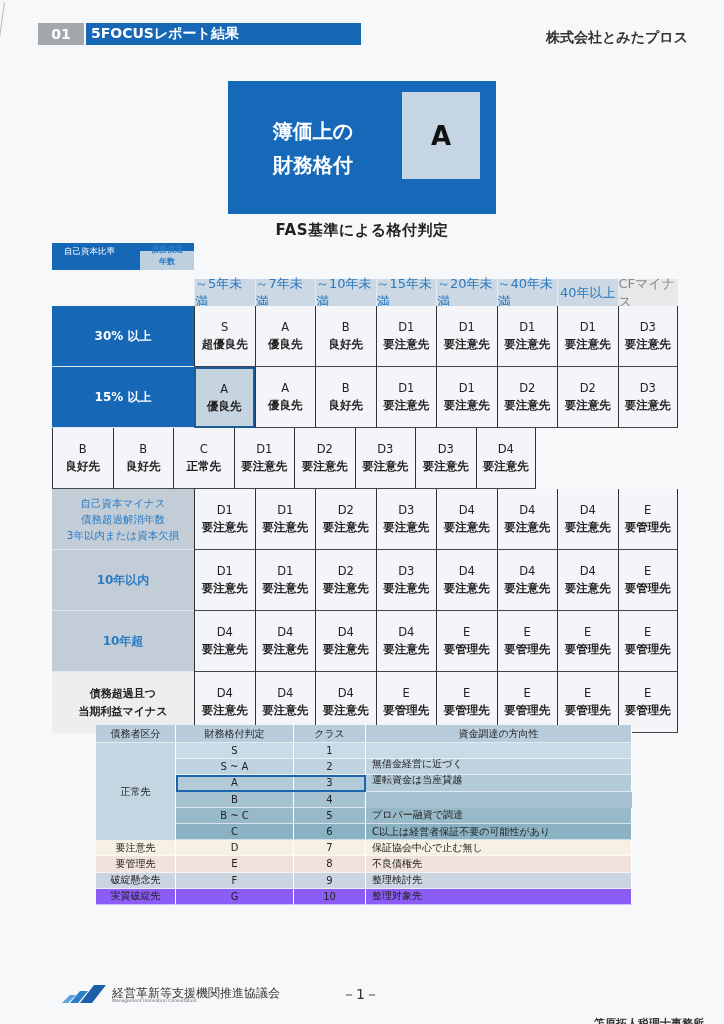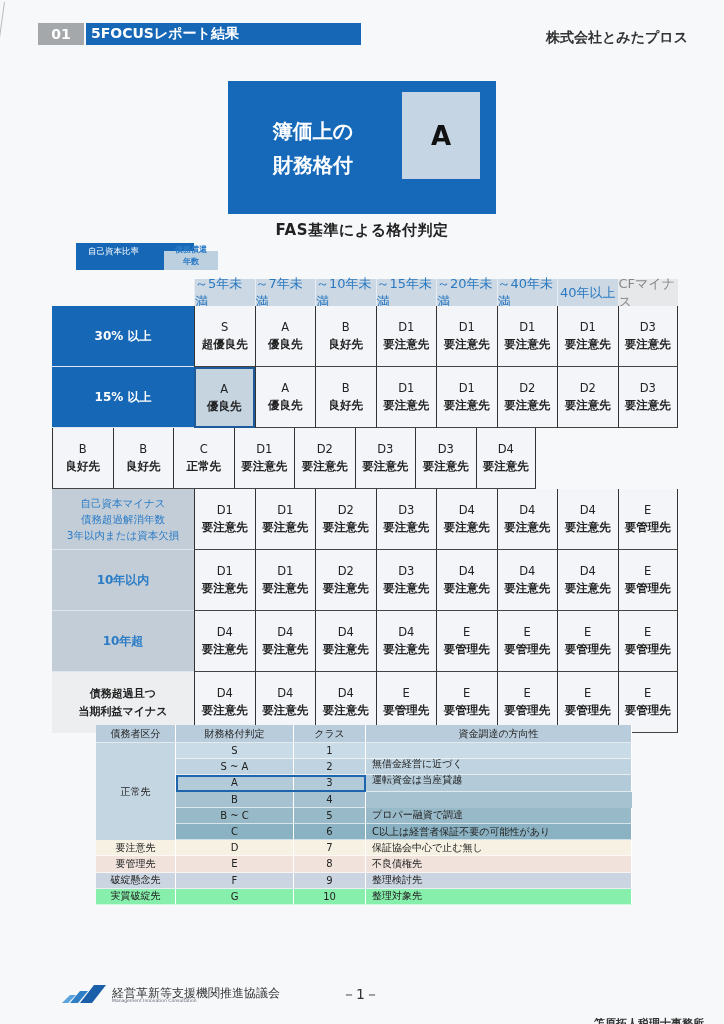--- a/index.html
+++ b/index.html
@@ -17,21 +17,21 @@
   
   .rating { position: absolute; top: 81px; left: 228px; width: 268px; height: 133px; background: #1669b8; display: flex; align-items: center; }
   .rating-label { width: 170px; color: #fff; font-weight: bold; font-size: 20px; line-height: 34px; text-align: center; }
   .rating-grade { position: absolute; left: 174px; top: 11px; width: 78px; height: 87px; background: #c5d5e3; color: #111; font-size: 26px; font-weight: bold; display: flex; align-items: center; justify-content: center; }
 
   .fas-title { position: absolute; top: 221px; left: 0; width: 724px; text-align: center; font-size: 15px; font-weight: bold; color: #222; letter-spacing: 0.5px; }
 
   
   .grid { position: absolute; top: 243px; left: 52px; width: 626px; }
   .grow { display: flex; }
-  .hcell-corner { width: 142px; height: 27px; position: relative; background: #1667b5; margin-left: 24px; }
+  .hcell-corner { width: 142px; height: 27px; position: relative; background: #1667b5; }
   .corner-a { position: absolute; left: 0; top: 0; width: 88px; height: 27px; background: #1667b5; color: #fff; font-size: 8.5px; padding: 3px 0 0 12px; }
   .corner-b { position: absolute; left: 88px; top: 8px; width: 54px; height: 19px; background: #bdd0e0; }
   .corner-b-text { position: absolute; left: 88px; top: 0; width: 54px; height: 27px; color: #2a7bc6; font-size: 8px; line-height: 12px; text-align: center; font-weight: bold; padding-top: 1px; }
   .hcell { width: 60.5px; height: 27px; background: #ccd9e4; color: #2a78c0; font-size: 13px; display: flex; align-items: center; justify-content: center; border-left: 1px solid #e6ecf2; margin-top: 36px; }
   .hcell.last { background: #e6e8ea; color: #888; }
   .rlabel { width: 142px; height: 61px; display: flex; align-items: center; justify-content: center; text-align: center; font-weight: bold; font-size: 12px; border-bottom: 1px solid #dfe6ee; }
   .rlabel.blue { background: #1667b5; color: #fff; }
   .rlabel.gray { background: #c3cdd7; color: #2a7bc6; font-weight: normal; font-size: 10.5px; line-height: 16px; }
   .rlabel.gray.bold { font-weight: bold; font-size: 12px; }
   .rlabel.light { background: #eceef0; color: #222; font-size: 11px; line-height: 18px; border-bottom: none; }
@@ -421,21 +421,21 @@
         <div class="cc c2">E</div>
         <div class="cc c3">8</div>
         <div class="cc c4">不良債権先</div>
       </div>
       <div class="crow" style="background: rgb(203, 213, 225);">
         <div class="cc c1">破綻懸念先</div>
         <div class="cc c2">F</div>
         <div class="cc c3">9</div>
         <div class="cc c4">整理検討先</div>
       </div>
-      <div class="crow" style="background: #86efac;">
+      <div class="crow" style="background: #8b5cf6;">
         <div class="cc c1">実質破綻先</div>
         <div class="cc c2">G</div>
         <div class="cc c3">10</div>
         <div class="cc c4">整理対象先</div>
       </div>
     </div>
 </div>
 
 <svg class="footer-logo" viewBox="0 0 46 20">
   <polygon points="0,20 8,12 14,12 6,20" fill="#5aa3dc"></polygon>

